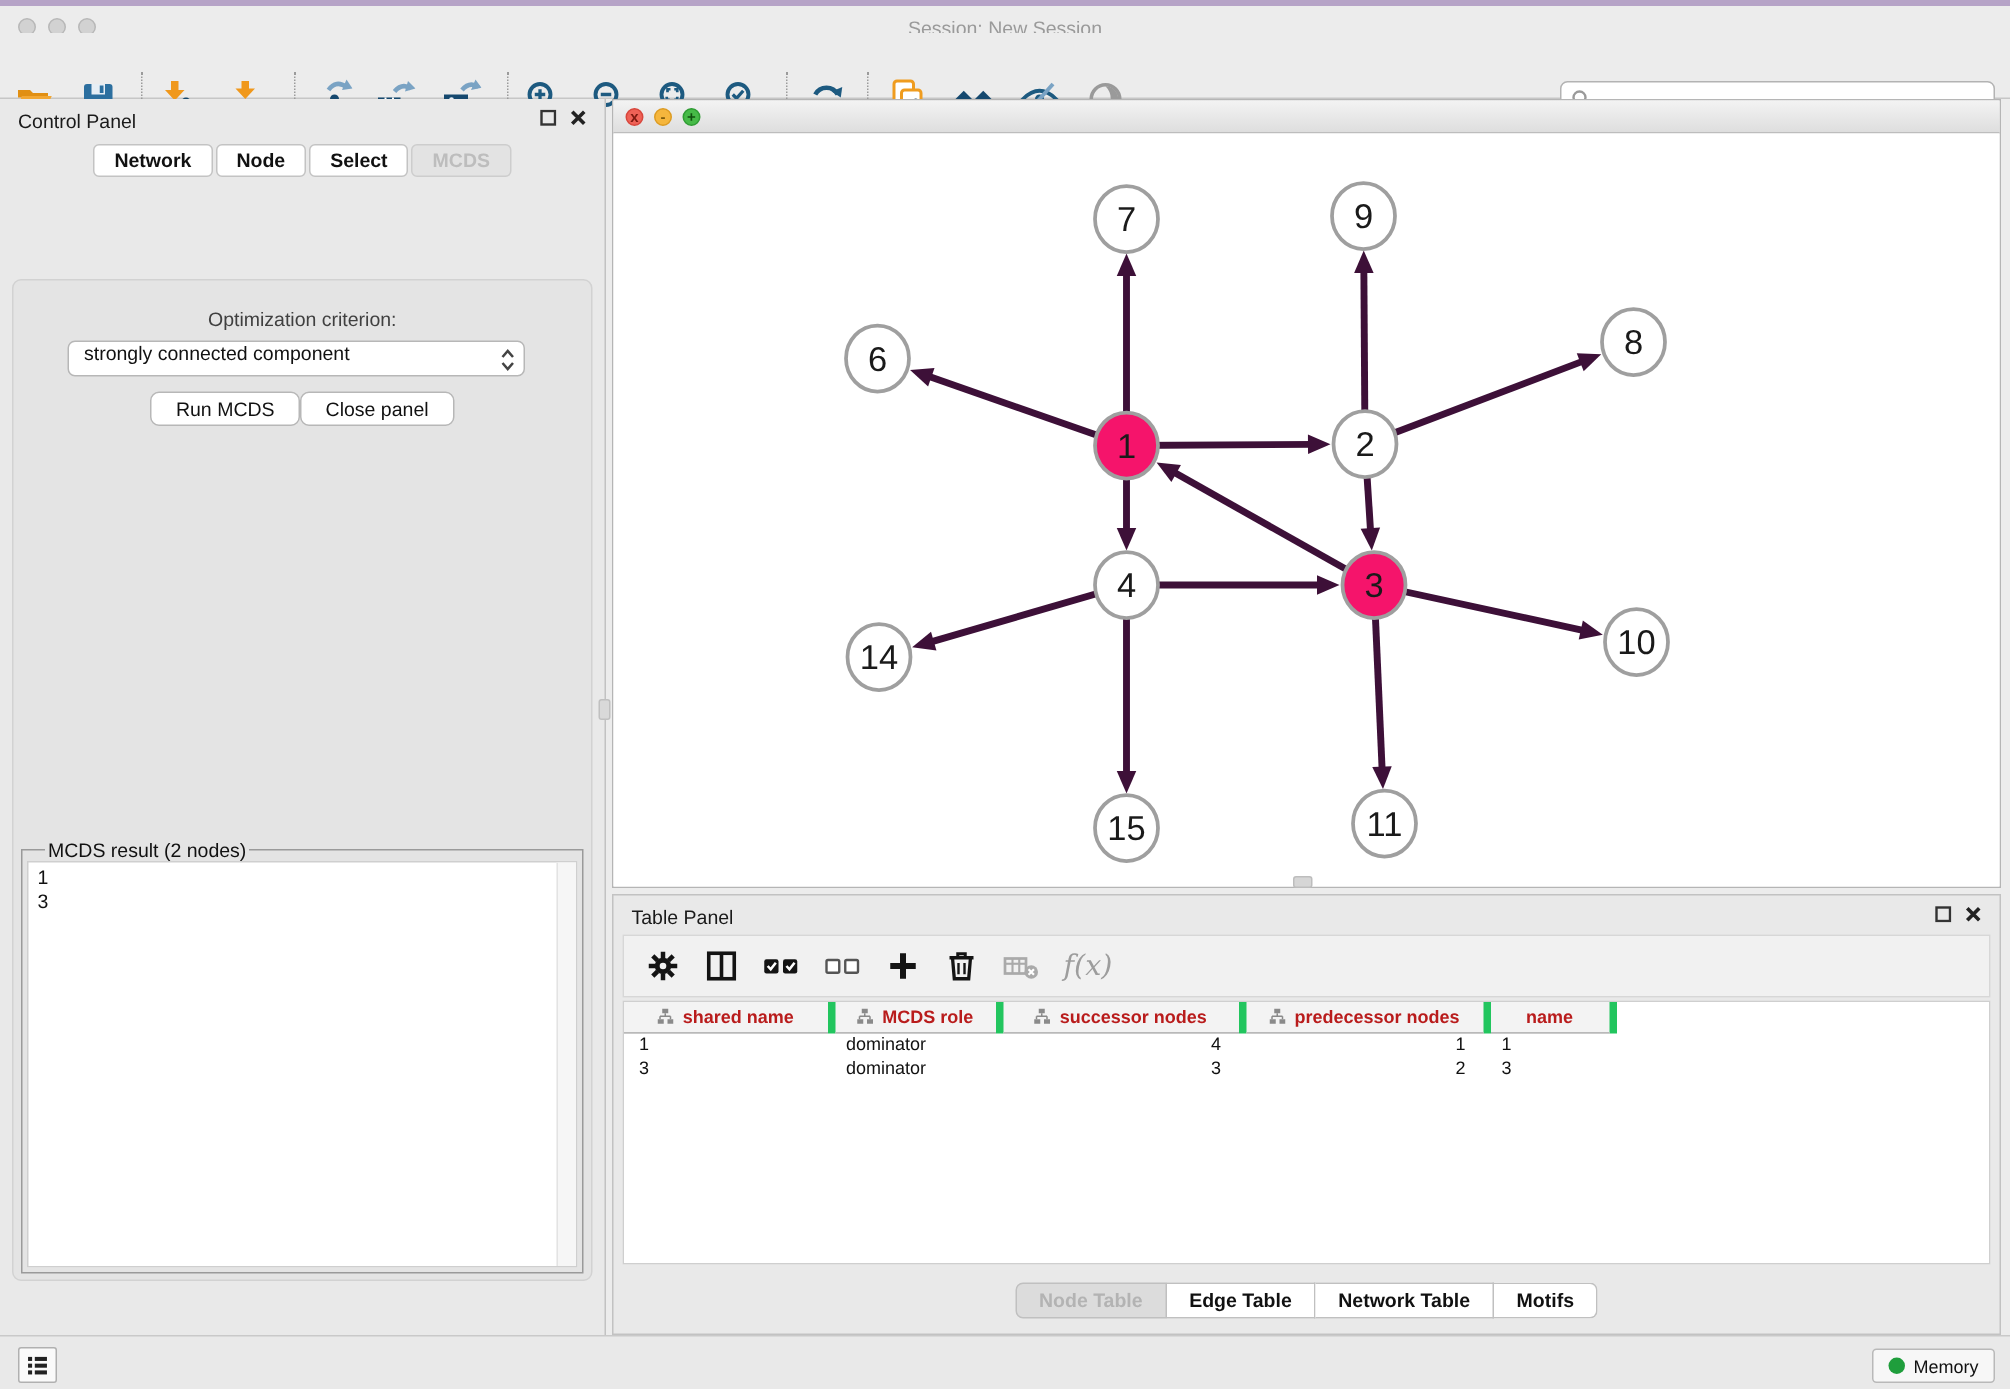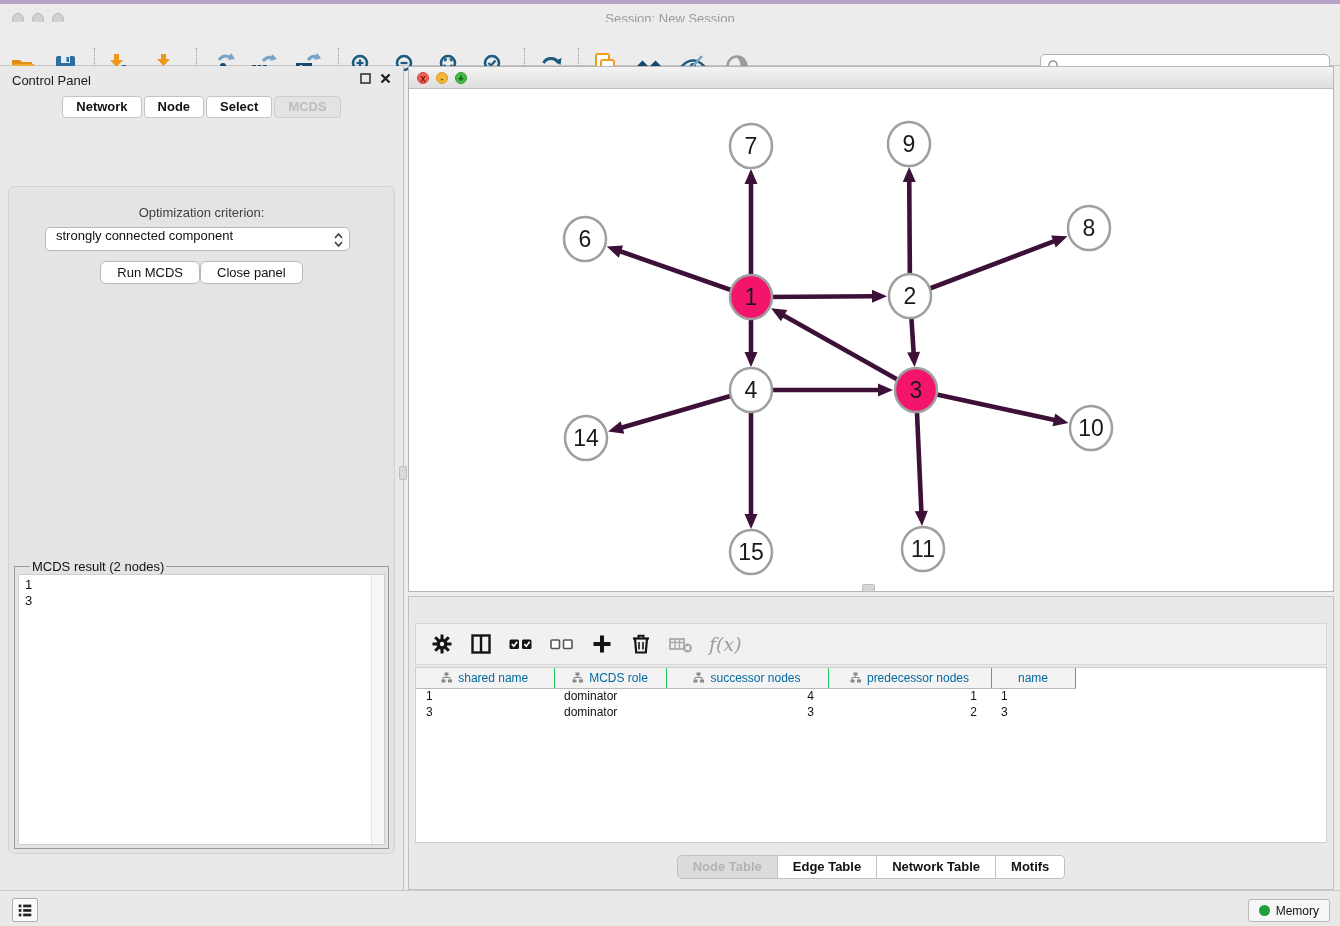--- a/index.html
+++ b/index.html
@@ -53,21 +53,21 @@
   #graph-canvas { position:relative; width:924px; height:502px; background:#fff; }
   #h-grip { left:862px; top:584px; width:13px; height:8px; background:#d6d6d6; border:1px solid #bdbdbd; border-radius:2px; }
   #v-grip { left:399px; top:466px; width:8px; height:14px; background:#d9d9d9; border:1px solid #c0c0c0; border-radius:2px; }
 
   
   #table-panel { left:408px; top:596px; width:926px; height:294px; background:#e9e9e9; border:1px solid #c2c2c2; }
   #tp-toolbar { position:absolute; left:6px; right:6px; top:26px; height:42px; background:#f1f1f1; border:1px solid #d7d7d7; display:flex; align-items:center; gap:15px; padding-left:14px; }
   .fx { font-family:"DejaVu Serif", serif; font-style:italic; font-size:19px; color:#9d9d9d; }
   #tp-table { position:absolute; left:6px; right:6px; top:70px; bottom:46px; background:#fff; border:1px solid #cfcfcf; overflow:hidden; }
   table { border-collapse:collapse; font-size:12px; }
-  th { background:#f3f3f3; border-right:1px solid #22c55e; border-bottom:1px solid #b9b9b9; font-weight:normal; color:#0369a1; height:20px; text-align:center; }
+  th { background:#f3f3f3; border-right:5px solid #22c55e; border-bottom:1px solid #b9b9b9; font-weight:bold; color:#b91c1c; height:20px; text-align:center; }
   th .th-inner { display:flex; align-items:center; justify-content:center; gap:6px; padding:0 8px; }
   td { height:16px; padding:0 10px; color:#111; border:none; }
   td.num { text-align:right; padding-right:14px; }
   col.c0{width:138px} col.c1{width:112px} col.c2{width:162px} col.c3{width:163px} col.c4{width:84px}
   #tp-tabs { position:absolute; left:0; right:0; bottom:10px; display:flex; justify-content:center; }
   .tp-tab { background:#fff; border:1px solid #c0c0c0; border-left:none; font-size:13px; font-weight:bold; color:#111; padding:3px 15px; line-height:16px; }
   .tp-tab:first-child { border-left:1px solid #c0c0c0; border-radius:5px 0 0 5px; }
   .tp-tab:last-child { border-radius:0 5px 5px 0; }
   .tp-tab.active { background:#dcdcdc; color:#b3b3b3; }
 
@@ -347,20 +347,31 @@
       <text x="682" y="347" text-anchor="middle" font-size="23" fill="#1a1a1a" font-family="&quot;Liberation Sans&quot;, sans-serif">10</text>
       <ellipse cx="342" cy="463" rx="21" ry="22" fill="#ffffff" stroke="#9f9f9f" stroke-width="2.5"></ellipse>
       <text x="342" y="471" text-anchor="middle" font-size="23" fill="#1a1a1a" font-family="&quot;Liberation Sans&quot;, sans-serif">15</text>
       <ellipse cx="514" cy="460" rx="21" ry="22" fill="#ffffff" stroke="#9f9f9f" stroke-width="2.5"></ellipse>
       <text x="514" y="468" text-anchor="middle" font-size="23" fill="#1a1a1a" font-family="&quot;Liberation Sans&quot;, sans-serif">11</text>
     </svg>
 </div>
 <div id="h-grip" class="abs"></div>
 
 <div id="table-panel" class="abs">
+  <div class="panel-head">
+    <span class="panel-title">Table Panel</span>
+    <span class="head-icons">
+      <svg width="11" height="11" viewBox="0 0 11 11">
+          <rect x="1" y="1" width="9" height="9" fill="none" stroke="#333" stroke-width="1.6"></rect>
+        </svg>
+      <svg width="11" height="11" viewBox="0 0 11 11">
+          <path d="M1.5 1.5 L9.5 9.5 M9.5 1.5 L1.5 9.5" stroke="#222" stroke-width="2.4"></path>
+        </svg>
+    </span>
+  </div>
   <div id="tp-toolbar">
     <svg width="24" height="24" viewBox="0 0 24 24">
       <g stroke="#141414" stroke-width="3">
         <line x1="12" y1="2.5" x2="12" y2="7"></line>
           <line x1="12" y1="17" x2="12" y2="21.5"></line>
         <line x1="2.5" y1="12" x2="7" y2="12"></line>
           <line x1="17" y1="12" x2="21.5" y2="12"></line>
         <line x1="5.2" y1="5.2" x2="8.4" y2="8.4"></line>
           <line x1="15.6" y1="15.6" x2="18.8" y2="18.8"></line>
         <line x1="18.8" y1="5.2" x2="15.6" y2="8.4"></line>

